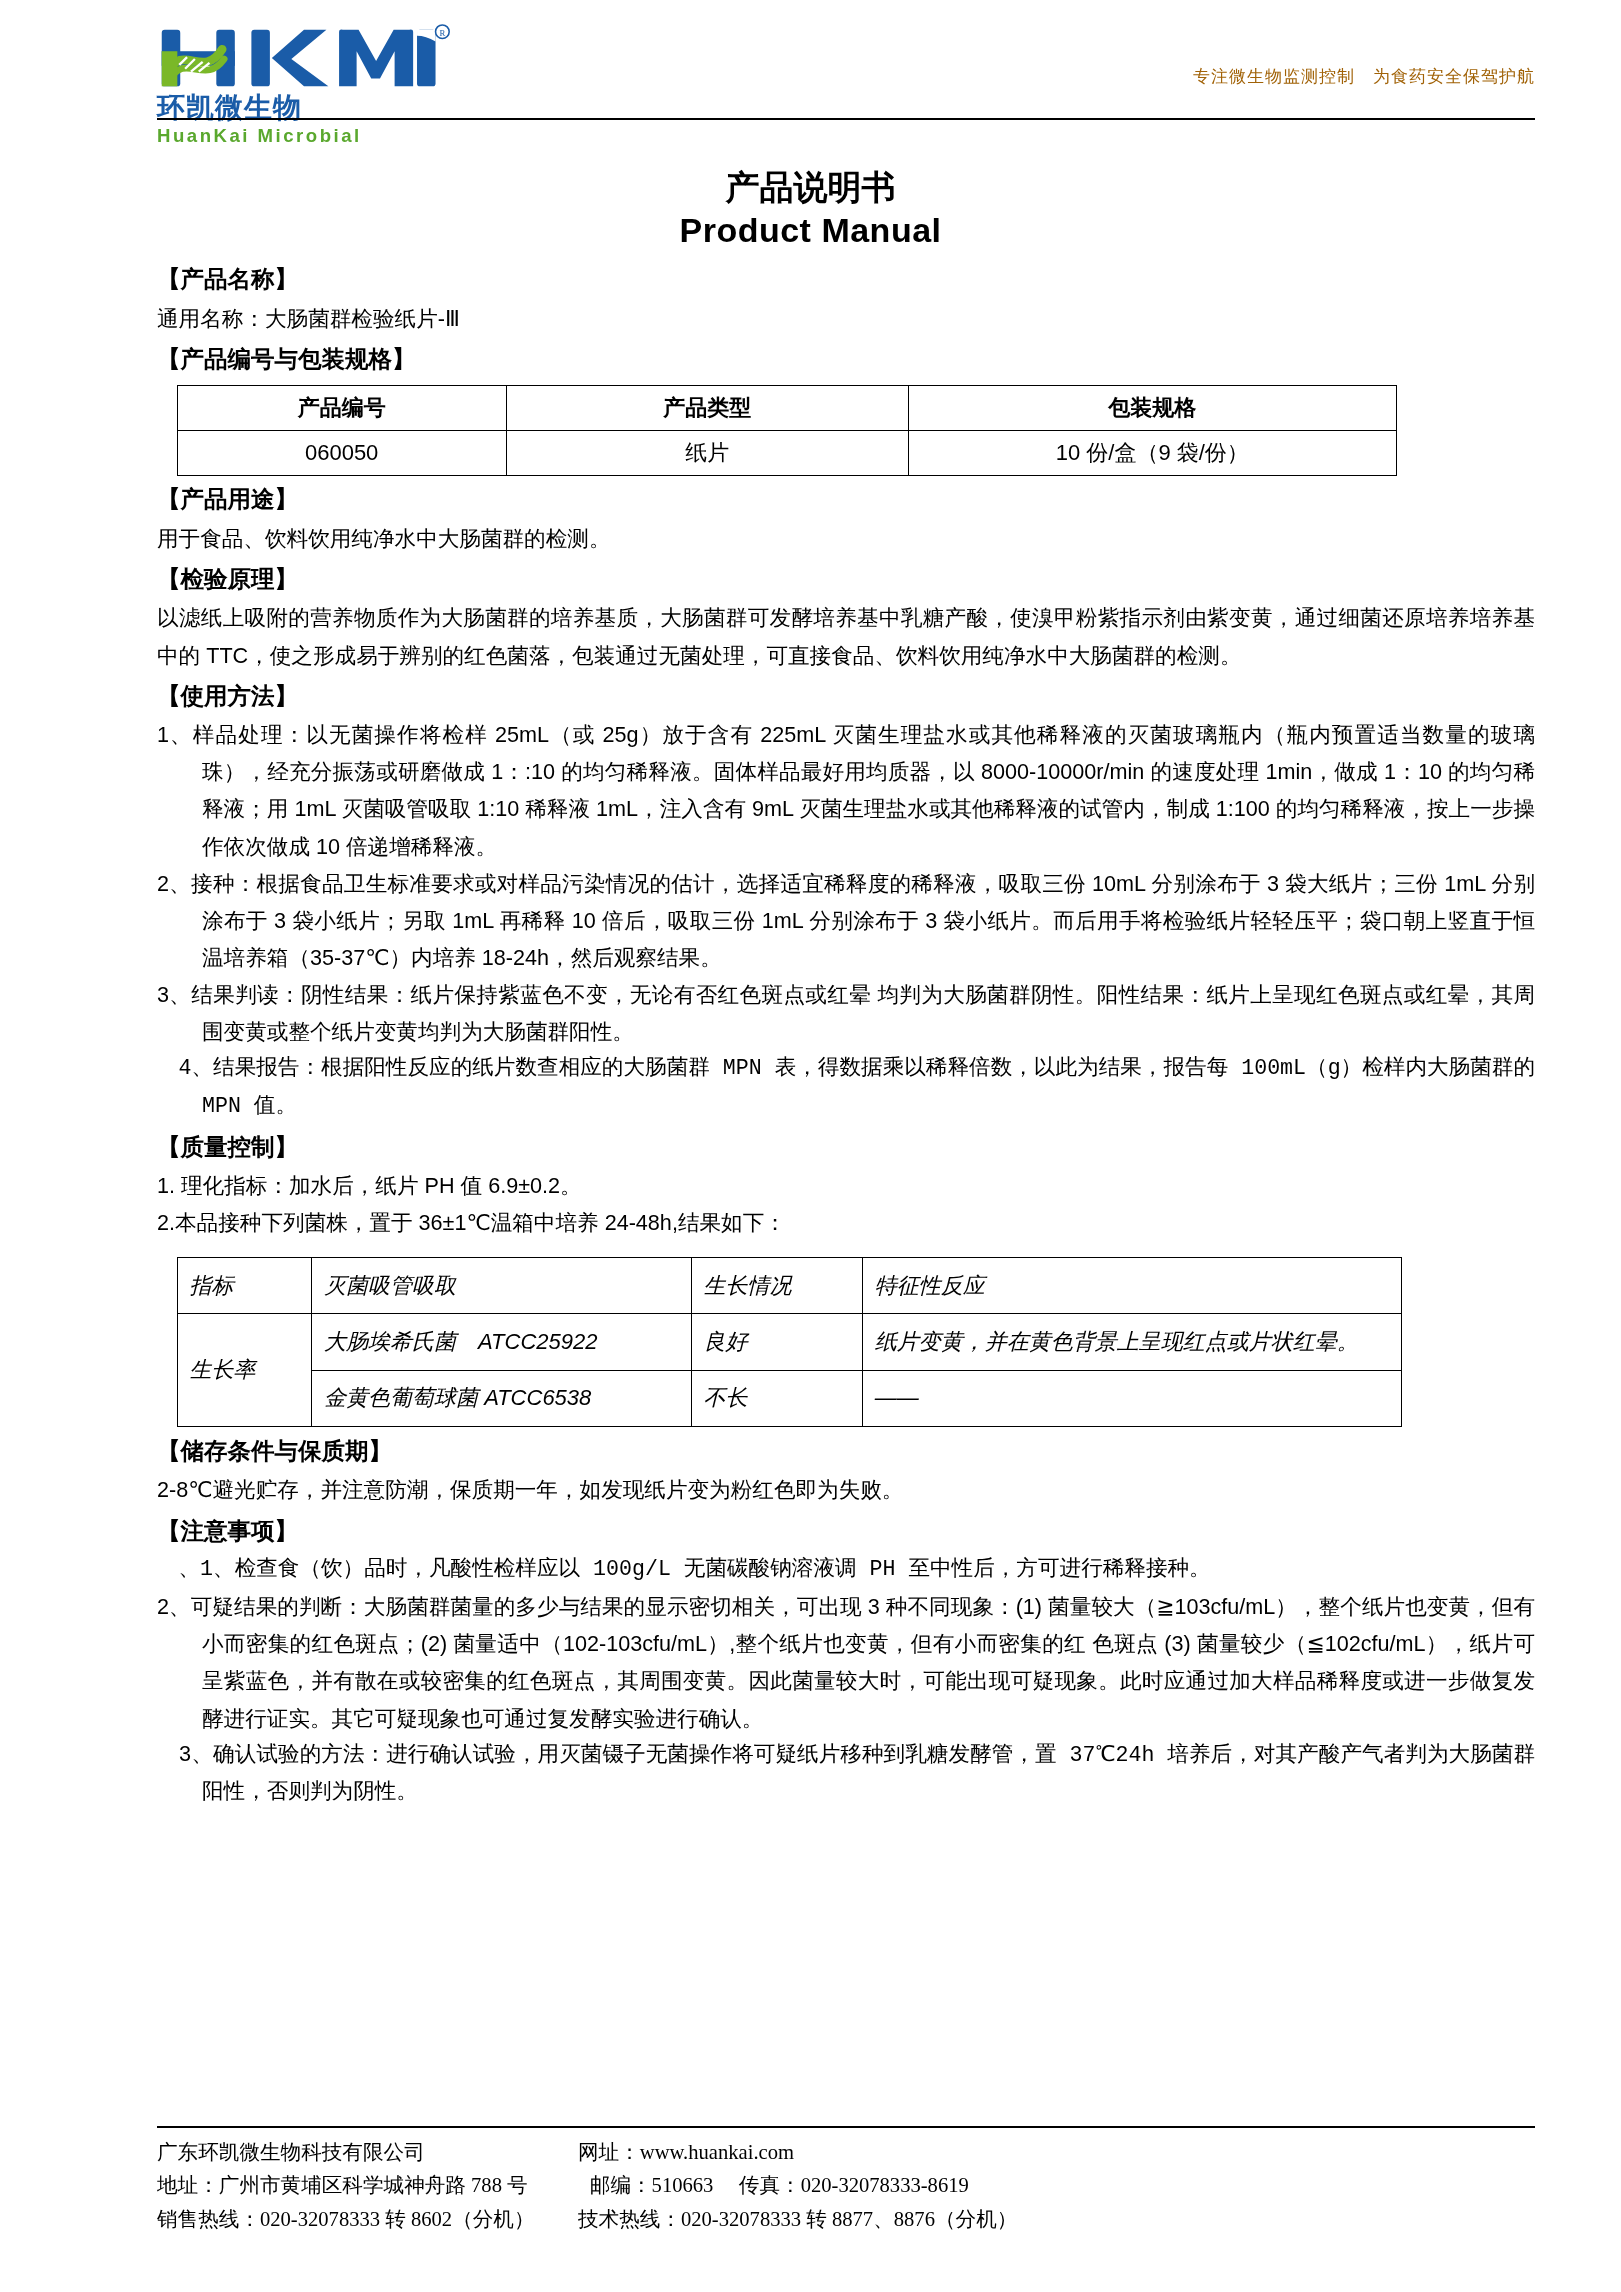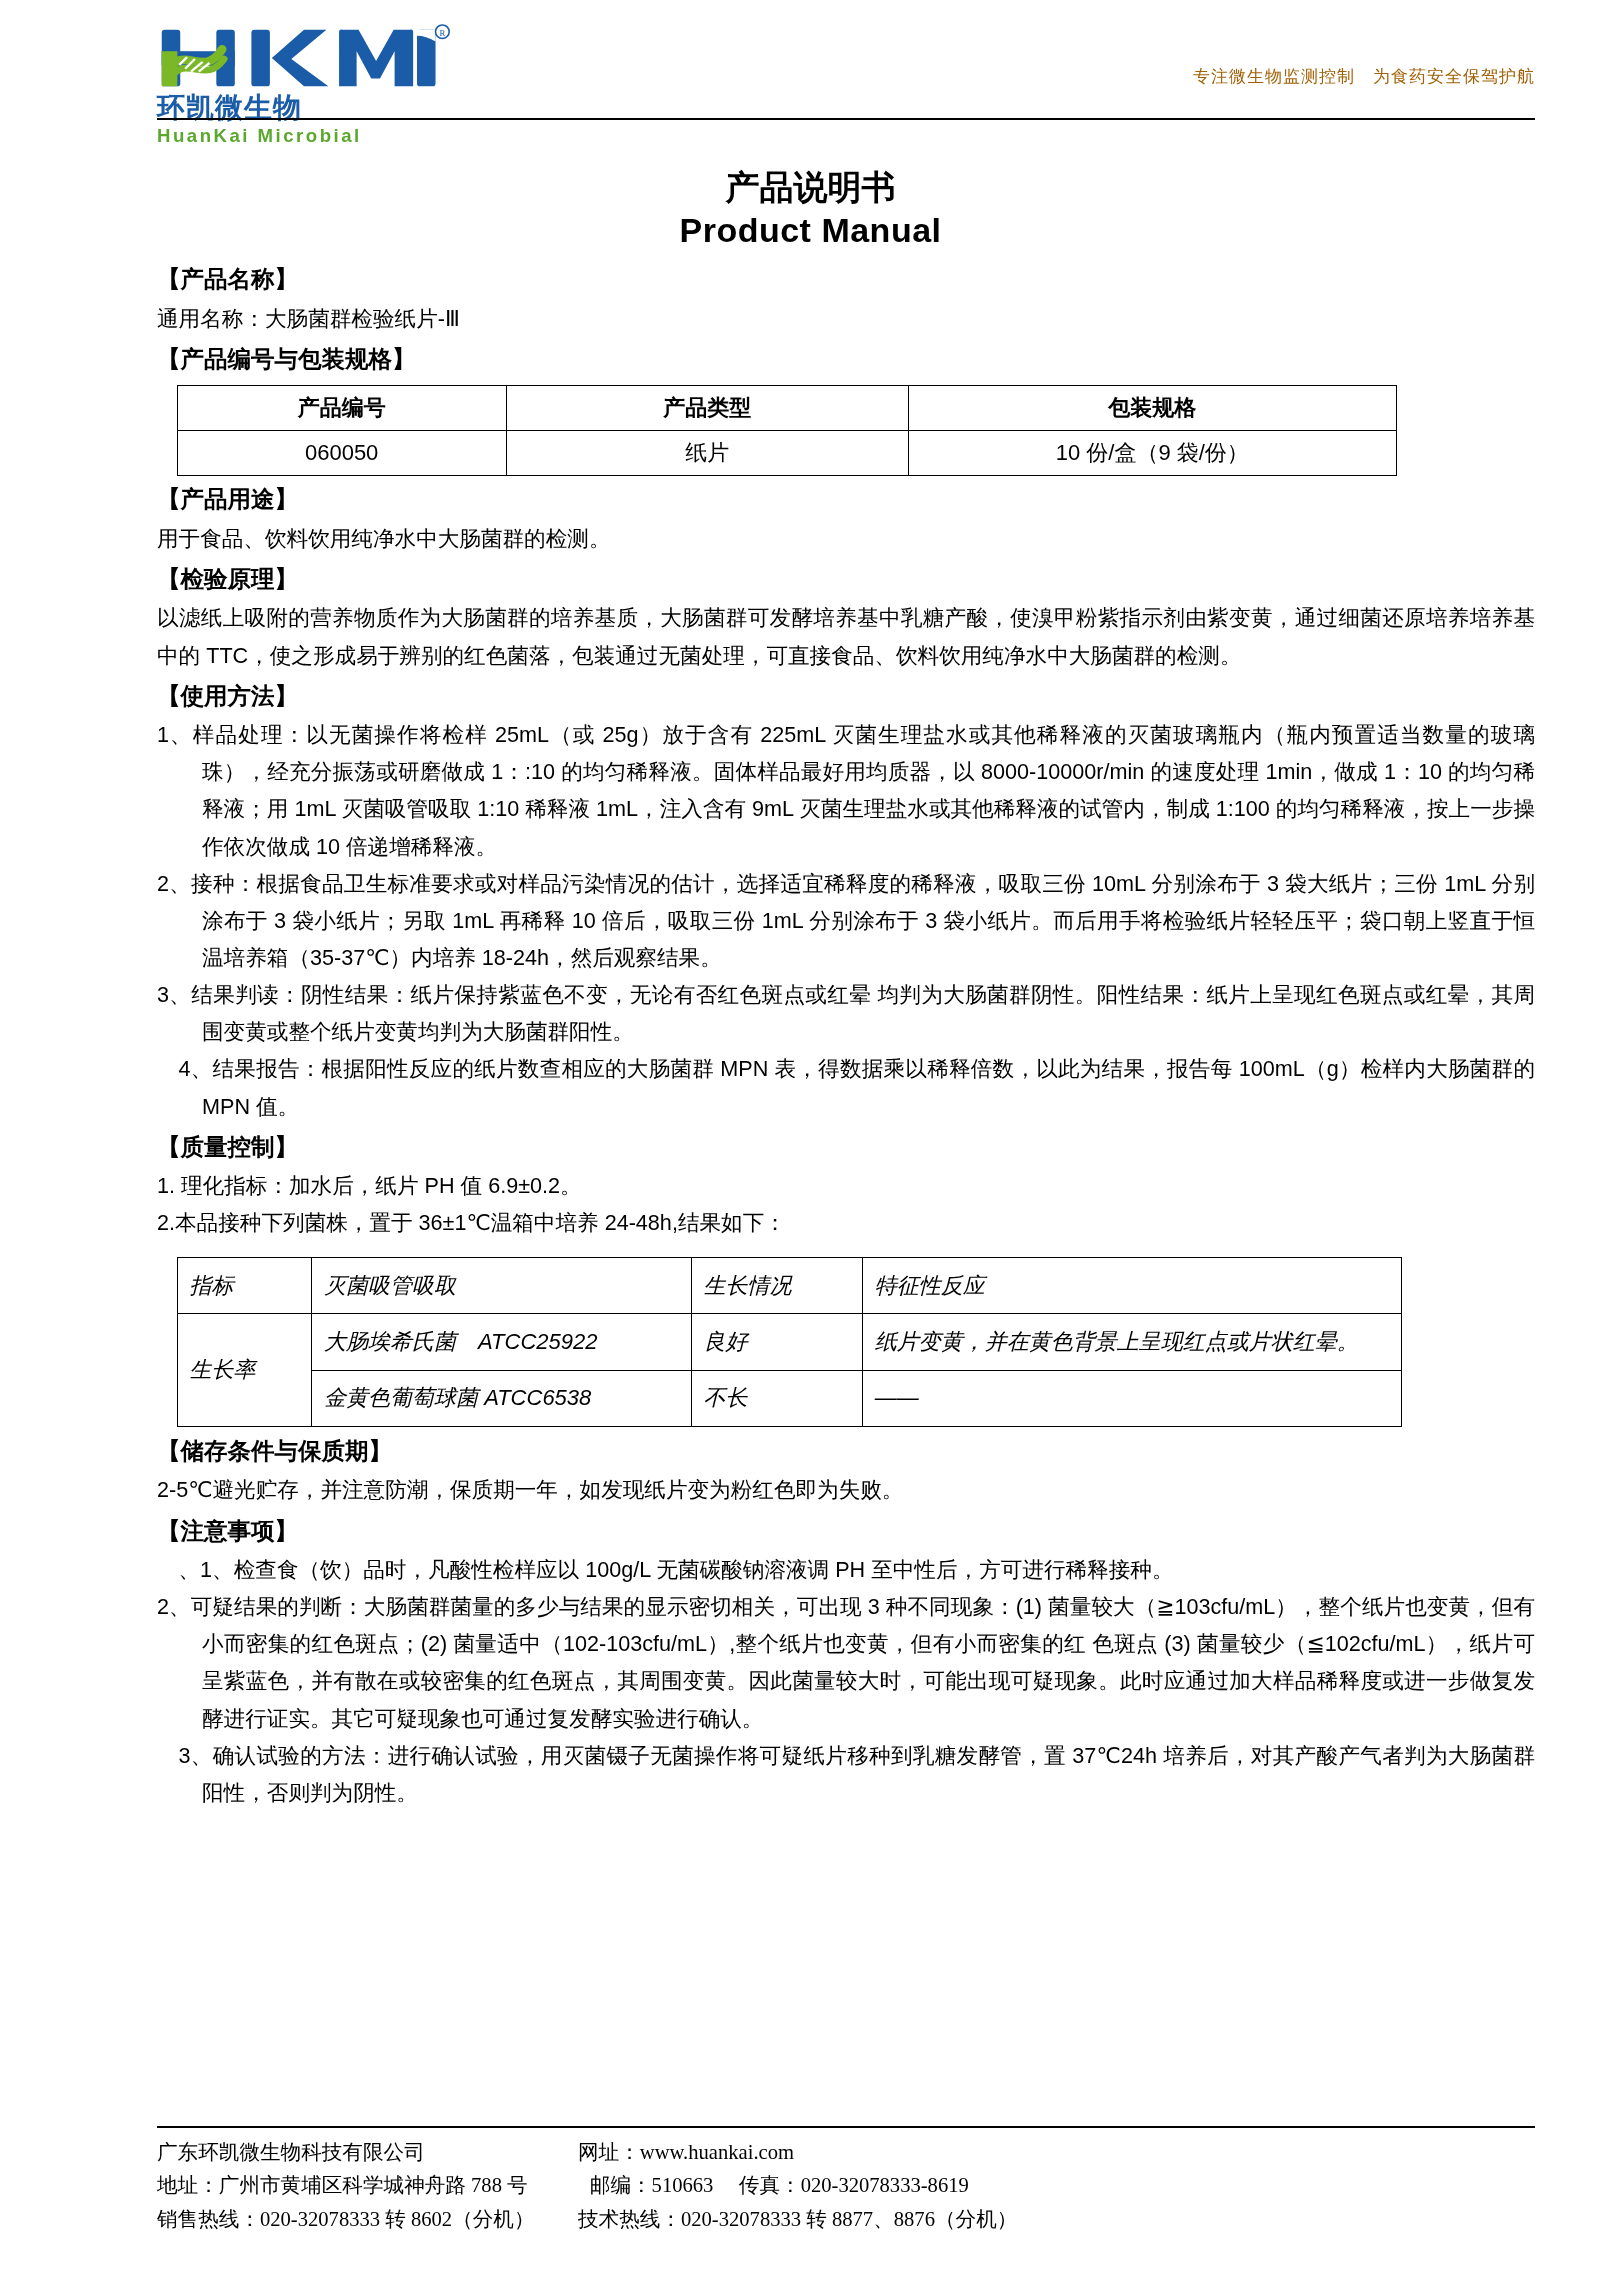--- a/index.html
+++ b/index.html
@@ -116,20 +116,21 @@
     text-indent: -45px;
     text-align: justify;
   }
   .para-indent-hang2 {
     font-size: 21.6px;
     line-height: 1.72;
     margin: 0;
     padding-left: 45px;
     text-indent: -23.5px;
     text-align: justify;
+    font-family: Liberation Mono, monospace;
   }
 
   
   table.doc-table {
     border-collapse: collapse;
     width: 100%;
     margin: 5.9px 0 3.9px 0;
     font-size: 22px;
   }
   table.doc-table td, table.doc-table th {
@@ -284,21 +285,21 @@
         </tr>
         <tr>
           <td>金黄色葡萄球菌 ATCC6538</td>
           <td>不长</td>
           <td>——</td>
         </tr>
       </tbody>
     </table>
 
     <div class="sec-head">【储存条件与保质期】</div>
-    <div class="para">2-5℃避光贮存，并注意防潮，保质期一年，如发现纸片变为粉红色即为失败。</div>
+    <div class="para">2-8℃避光贮存，并注意防潮，保质期一年，如发现纸片变为粉红色即为失败。</div>
 
     <div class="sec-head">【注意事项】</div>
     <div class="para-indent-hang2">、1、检查食（饮）品时，凡酸性检样应以 100g/L 无菌碳酸钠溶液调 PH 至中性后，方可进行稀释接种。</div>
     <div class="para-indent-hang">2、可疑结果的判断：大肠菌群菌量的多少与结果的显示密切相关，可出现 3 种不同现象：(1) 菌量较大（≧103cfu/mL），整个纸片也变黄，但有小而密集的红色斑点；(2) 菌量适中（102-103cfu/mL）,整个纸片也变黄，但有小而密集的红 色斑点 (3) 菌量较少（≦102cfu/mL），纸片可呈紫蓝色，并有散在或较密集的红色斑点，其周围变黄。因此菌量较大时，可能出现可疑现象。此时应通过加大样品稀释度或进一步做复发酵进行证实。其它可疑现象也可通过复发酵实验进行确认。</div>
     <div class="para-indent-hang2">3、确认试验的方法：进行确认试验，用灭菌镊子无菌操作将可疑纸片移种到乳糖发酵管，置 37℃24h 培养后，对其产酸产气者判为大肠菌群阳性，否则判为阴性。</div>
 
   </div>
 
   <div class="footer">
     <div class="footer-rule"></div>

